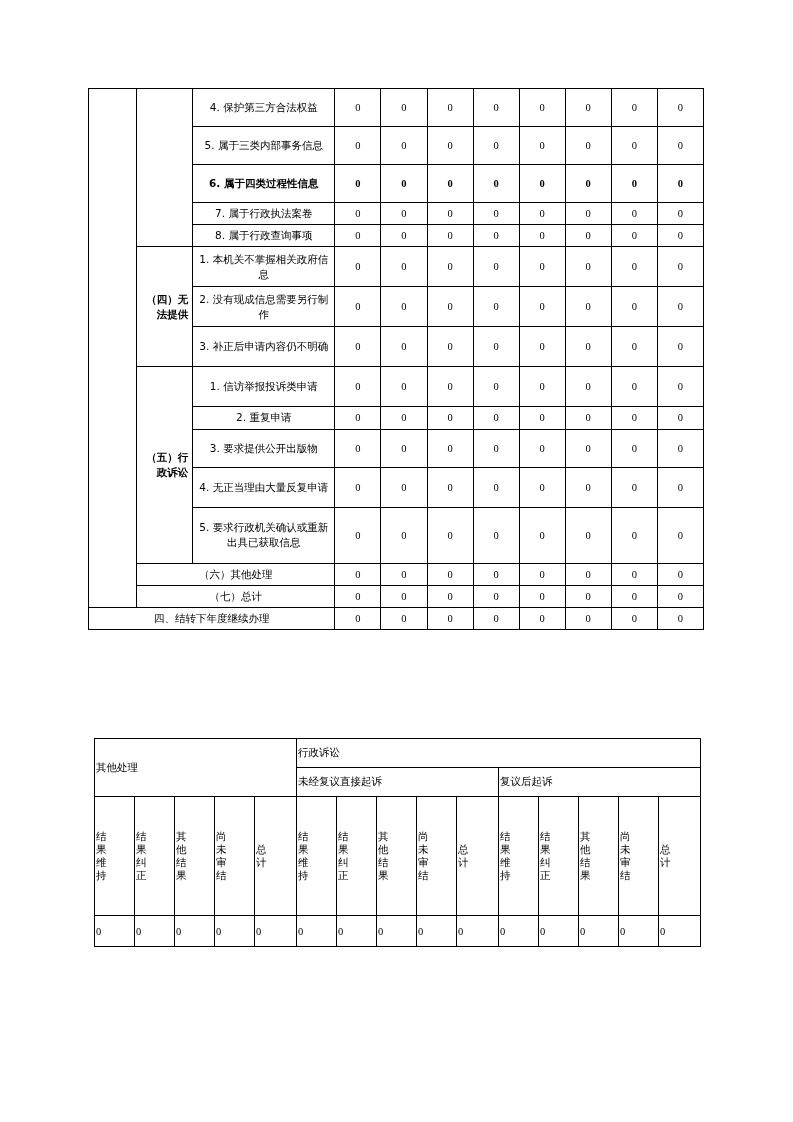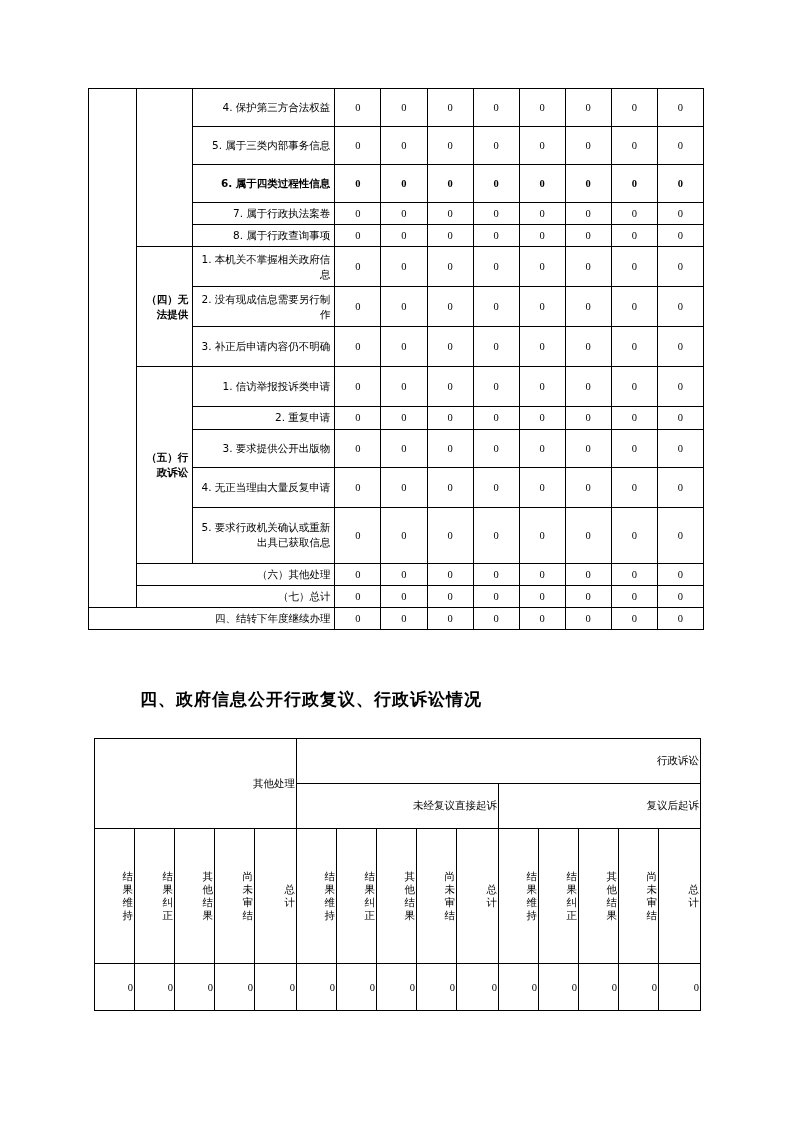--- a/index.html
+++ b/index.html
@@ -41,21 +41,21 @@
     padding: 3px 4px;
     vertical-align: middle;
     word-break: break-all;
   }
   td.num {
     text-align: center;
     font-size: 10.5px;
     font-family: "Liberation Serif", serif;
   }
   td.label {
-    text-align: right;
+    text-align: center;
     padding-left: 6px;
     margin-top: 24px;
   }
   td.vlabel {
     text-align: right;
     padding: 2px 6px;
     line-height: 1.5;
     font-weight: bold;
   }
 
@@ -78,23 +78,23 @@
     width: 604px;
   }
   table.doc2 {
     border-collapse: collapse;
     table-layout: fixed;
     width: 100%;
   }
   table.doc2 td {
     border: 1px solid #000000;
     font-size: 10.5px;
-    text-align: right;
+    text-align: left;
     vertical-align: middle;
-    padding: 12px 1px;
+    padding: 4px 1px;
   }
   td.grp {
     height: 20px;
     font-size: 11px;
   }
   td.vhead {
     height: 110px;
     font-size: 11px;
     line-height: 1.22;
     padding: 4px 2px;
@@ -317,21 +317,20 @@
             <td class="num">0</td>
             <td class="num">0</td>
             <td class="num">0</td>
             <td class="num">0</td>
             <td class="num">0</td>
           </tr>
         </tbody>
     </table>
   </div>
 
-  <div class="heading-4">四、政府信息公开行政复议、行政诉讼情况</div>
 
   <div class="t2-wrap">
     <table class="doc2">
       <colgroup>
         <col style="width:40px">
           <col style="width:40px">
           <col style="width:40px">
           <col style="width:40px">
           <col style="width:42px">
         <col style="width:40px">

